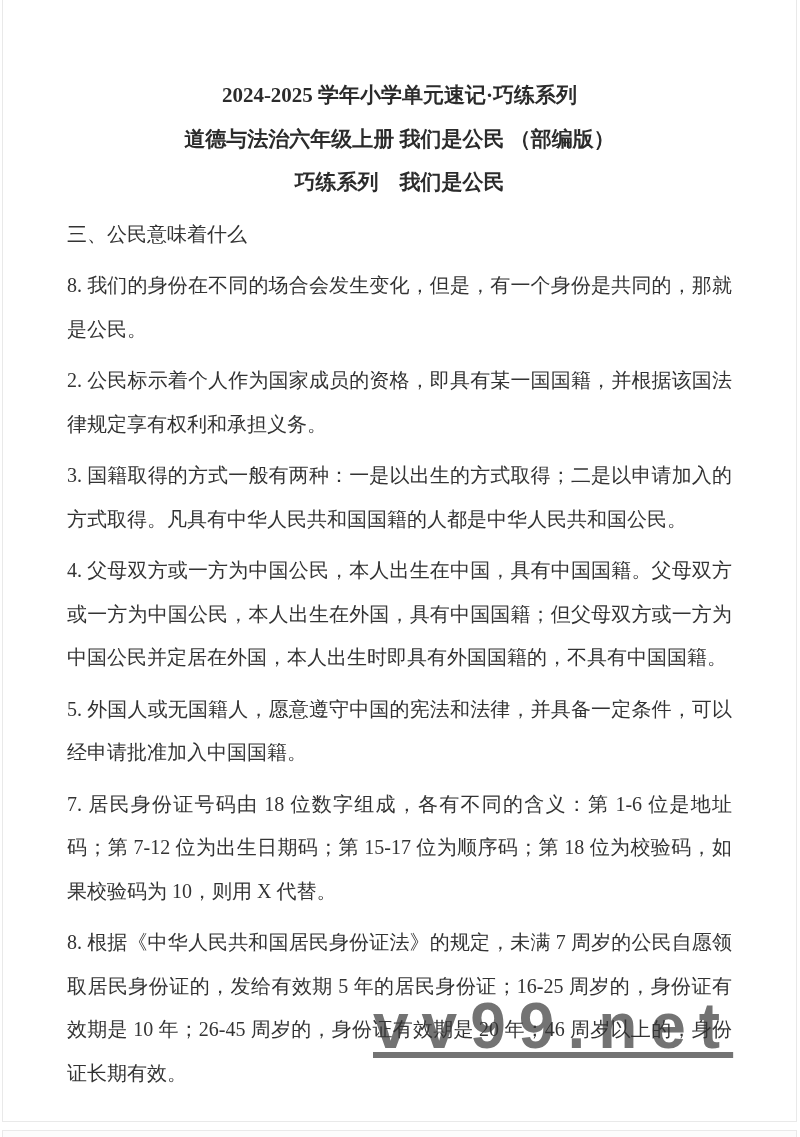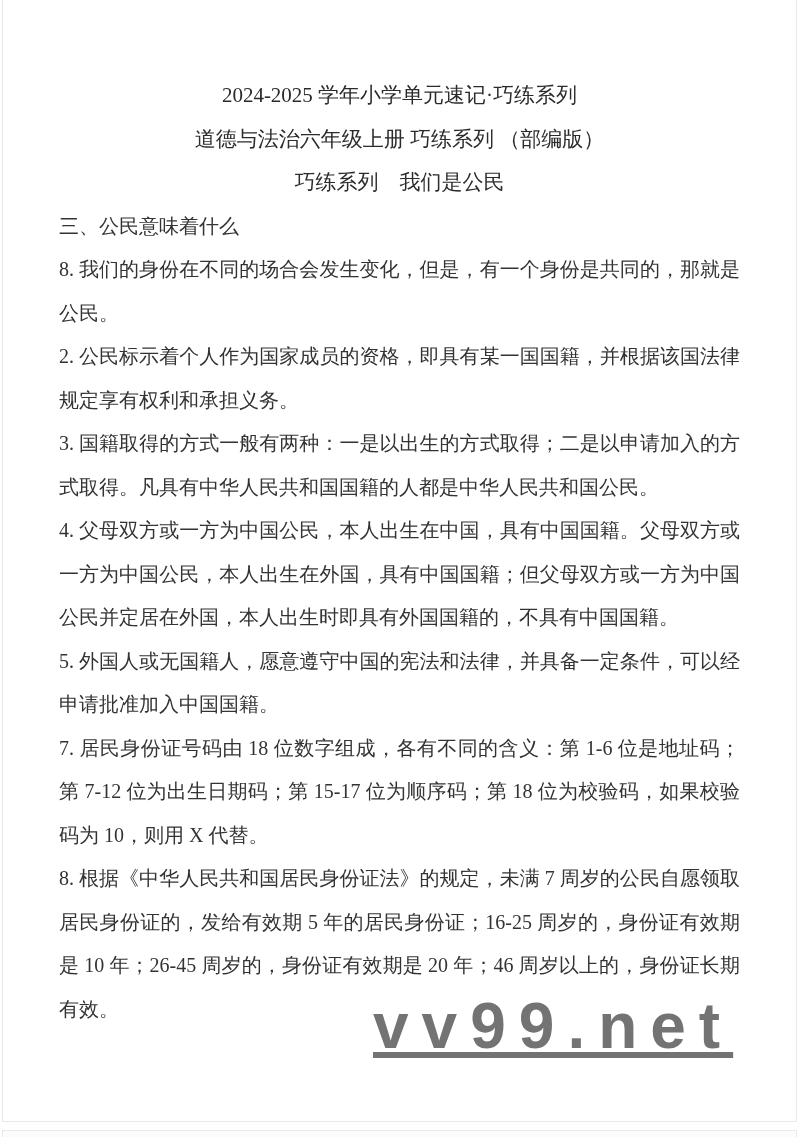--- a/index.html
+++ b/index.html
@@ -42,31 +42,31 @@
     z-index: 1;
     padding: 74px 56px 0 56px;
     color: #333333;
     font-size: 20px;
     line-height: 43.5px;
   }
   .title {
     margin: 0;
     text-align: center;
     font-size: 21px;
-    font-weight: normal;
+    font-weight: bold;
     color: #2b2b2b;
     line-height: 43.5px;
   }
   .section-heading {
     margin: 0;
     text-align: left;
     font-weight: normal;
   }
   .content p {
-    margin: 0;
+    margin: 8px;
     text-align: justify;
     text-justify: inter-ideograph;
   }
   .watermark {
     position: absolute;
     z-index: 0;
     left: 370px;
     top: 994px;
     font-family: "Liberation Sans", "DejaVu Sans", sans-serif;
     font-weight: 900;
@@ -82,21 +82,21 @@
 </head>
 <body>
 
 <div class="viewer">
   <div class="page">
 
     <div class="watermark">vv99.net</div>
 
     <div class="content">
       <h1 class="title">2024-2025 学年小学单元速记·巧练系列</h1>
-      <h2 class="title">道德与法治六年级上册 巧练系列 （部编版）</h2>
+      <h2 class="title">道德与法治六年级上册 我们是公民 （部编版）</h2>
       <h3 class="title">巧练系列　我们是公民</h3>
 
       <p class="section-heading">三、公民意味着什么</p>
 
       <p>8. 我们的身份在不同的场合会发生变化，但是，有一个身份是共同的，那就是公民。</p>
       <p>2. 公民标示着个人作为国家成员的资格，即具有某一国国籍，并根据该国法律规定享有权利和承担义务。</p>
       <p>3. 国籍取得的方式一般有两种：一是以出生的方式取得；二是以申请加入的方式取得。凡具有中华人民共和国国籍的人都是中华人民共和国公民。</p>
       <p>4. 父母双方或一方为中国公民，本人出生在中国，具有中国国籍。父母双方或一方为中国公民，本人出生在外国，具有中国国籍；但父母双方或一方为中国公民并定居在外国，本人出生时即具有外国国籍的，不具有中国国籍。</p>
       <p>5. 外国人或无国籍人，愿意遵守中国的宪法和法律，并具备一定条件，可以经申请批准加入中国国籍。</p>
       <p>7. 居民身份证号码由 18 位数字组成，各有不同的含义：第 1-6 位是地址码；第 7-12 位为出生日期码；第 15-17 位为顺序码；第 18 位为校验码，如果校验码为 10，则用 X 代替。</p>

